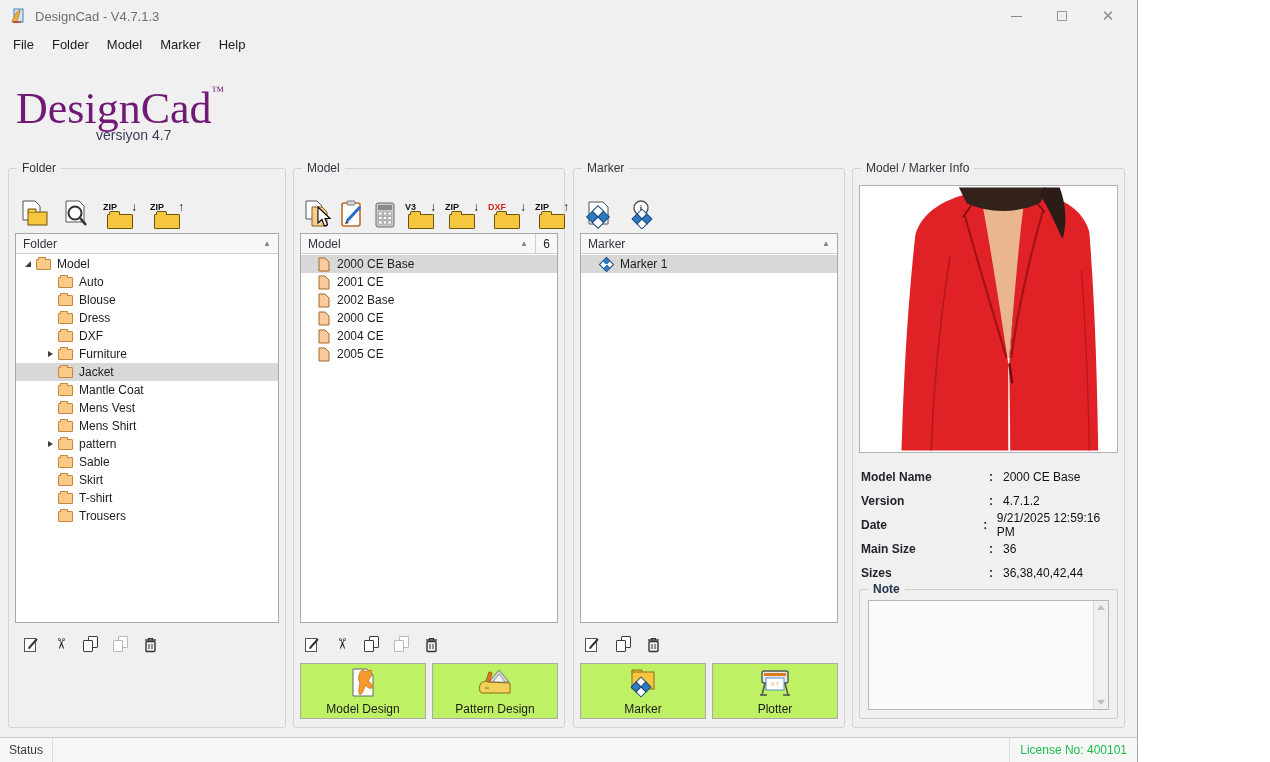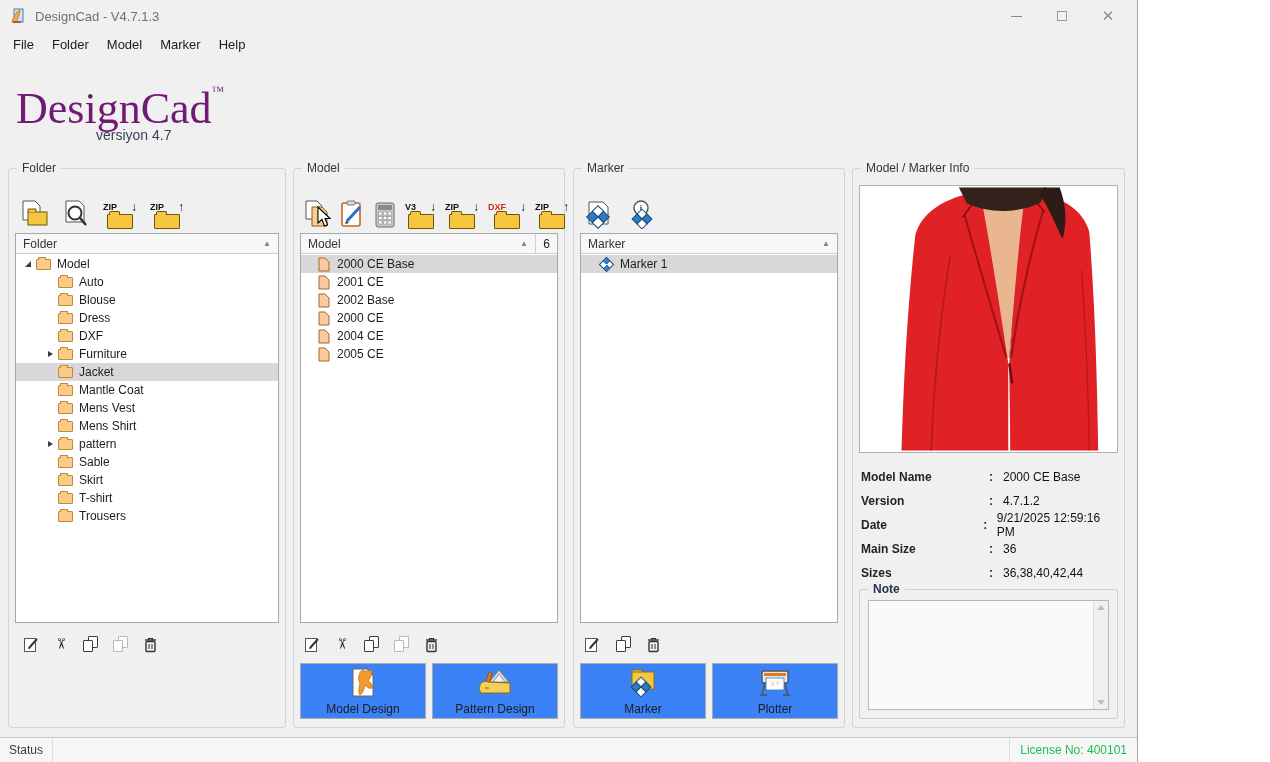--- a/index.html
+++ b/index.html
@@ -62,21 +62,21 @@
   
   .edit-row { position:absolute; left:14px; height:20px; display:flex; align-items:center; gap:15px; }
   .cuticon { font-size:15px; color:#1c1c1c; display:inline-block; transform:rotate(90deg); line-height:14px; }
   .copyic { position:relative; width:15px; height:16px; }
   .copyic i, .copyic b { position:absolute; width:10px; height:12px; background:#fdfdfd; border:1px solid #3c3c3c; border-radius:1px; }
   .copyic i { right:0; top:0; }
   .copyic b { left:0; bottom:0; background:#fff; }
   .copyic.dis i, .copyic.dis b { border-color:#b9b9b9; }
 
   
-  .bigbtn { position:absolute; height:56px; border:1px solid #ababab; background:#3b82f6; display:flex; flex-direction:column; align-items:center; justify-content:center; gap:3px; font-size:12px; color:#1c1c1c; }
+  .bigbtn { position:absolute; height:56px; border:1px solid #ababab; background:#bef264; display:flex; flex-direction:column; align-items:center; justify-content:center; gap:3px; font-size:12px; color:#1c1c1c; }
 
   
   .photo { position:absolute; left:6px; top:16px; right:6px; height:268px; background:#fff; border:1px solid #b2b2b2; }
   .fields { position:absolute; left:8px; top:296px; right:8px; }
   .frow { display:flex; height:24px; align-items:center; font-size:12px; }
   .flabel { width:128px; font-weight:bold; color:#22242a; }
   .fsep { width:14px; font-weight:bold; color:#22242a; }
   .fvalue { color:#111; }
   .notebox { position:absolute; left:6px; top:420px; right:6px; bottom:8px; border:1px solid #cfcfcf; border-radius:2px; }
   .note-area { position:absolute; left:8px; top:10px; right:8px; bottom:8px; background:#fafafa; border:1px solid #b7b7b7; }

